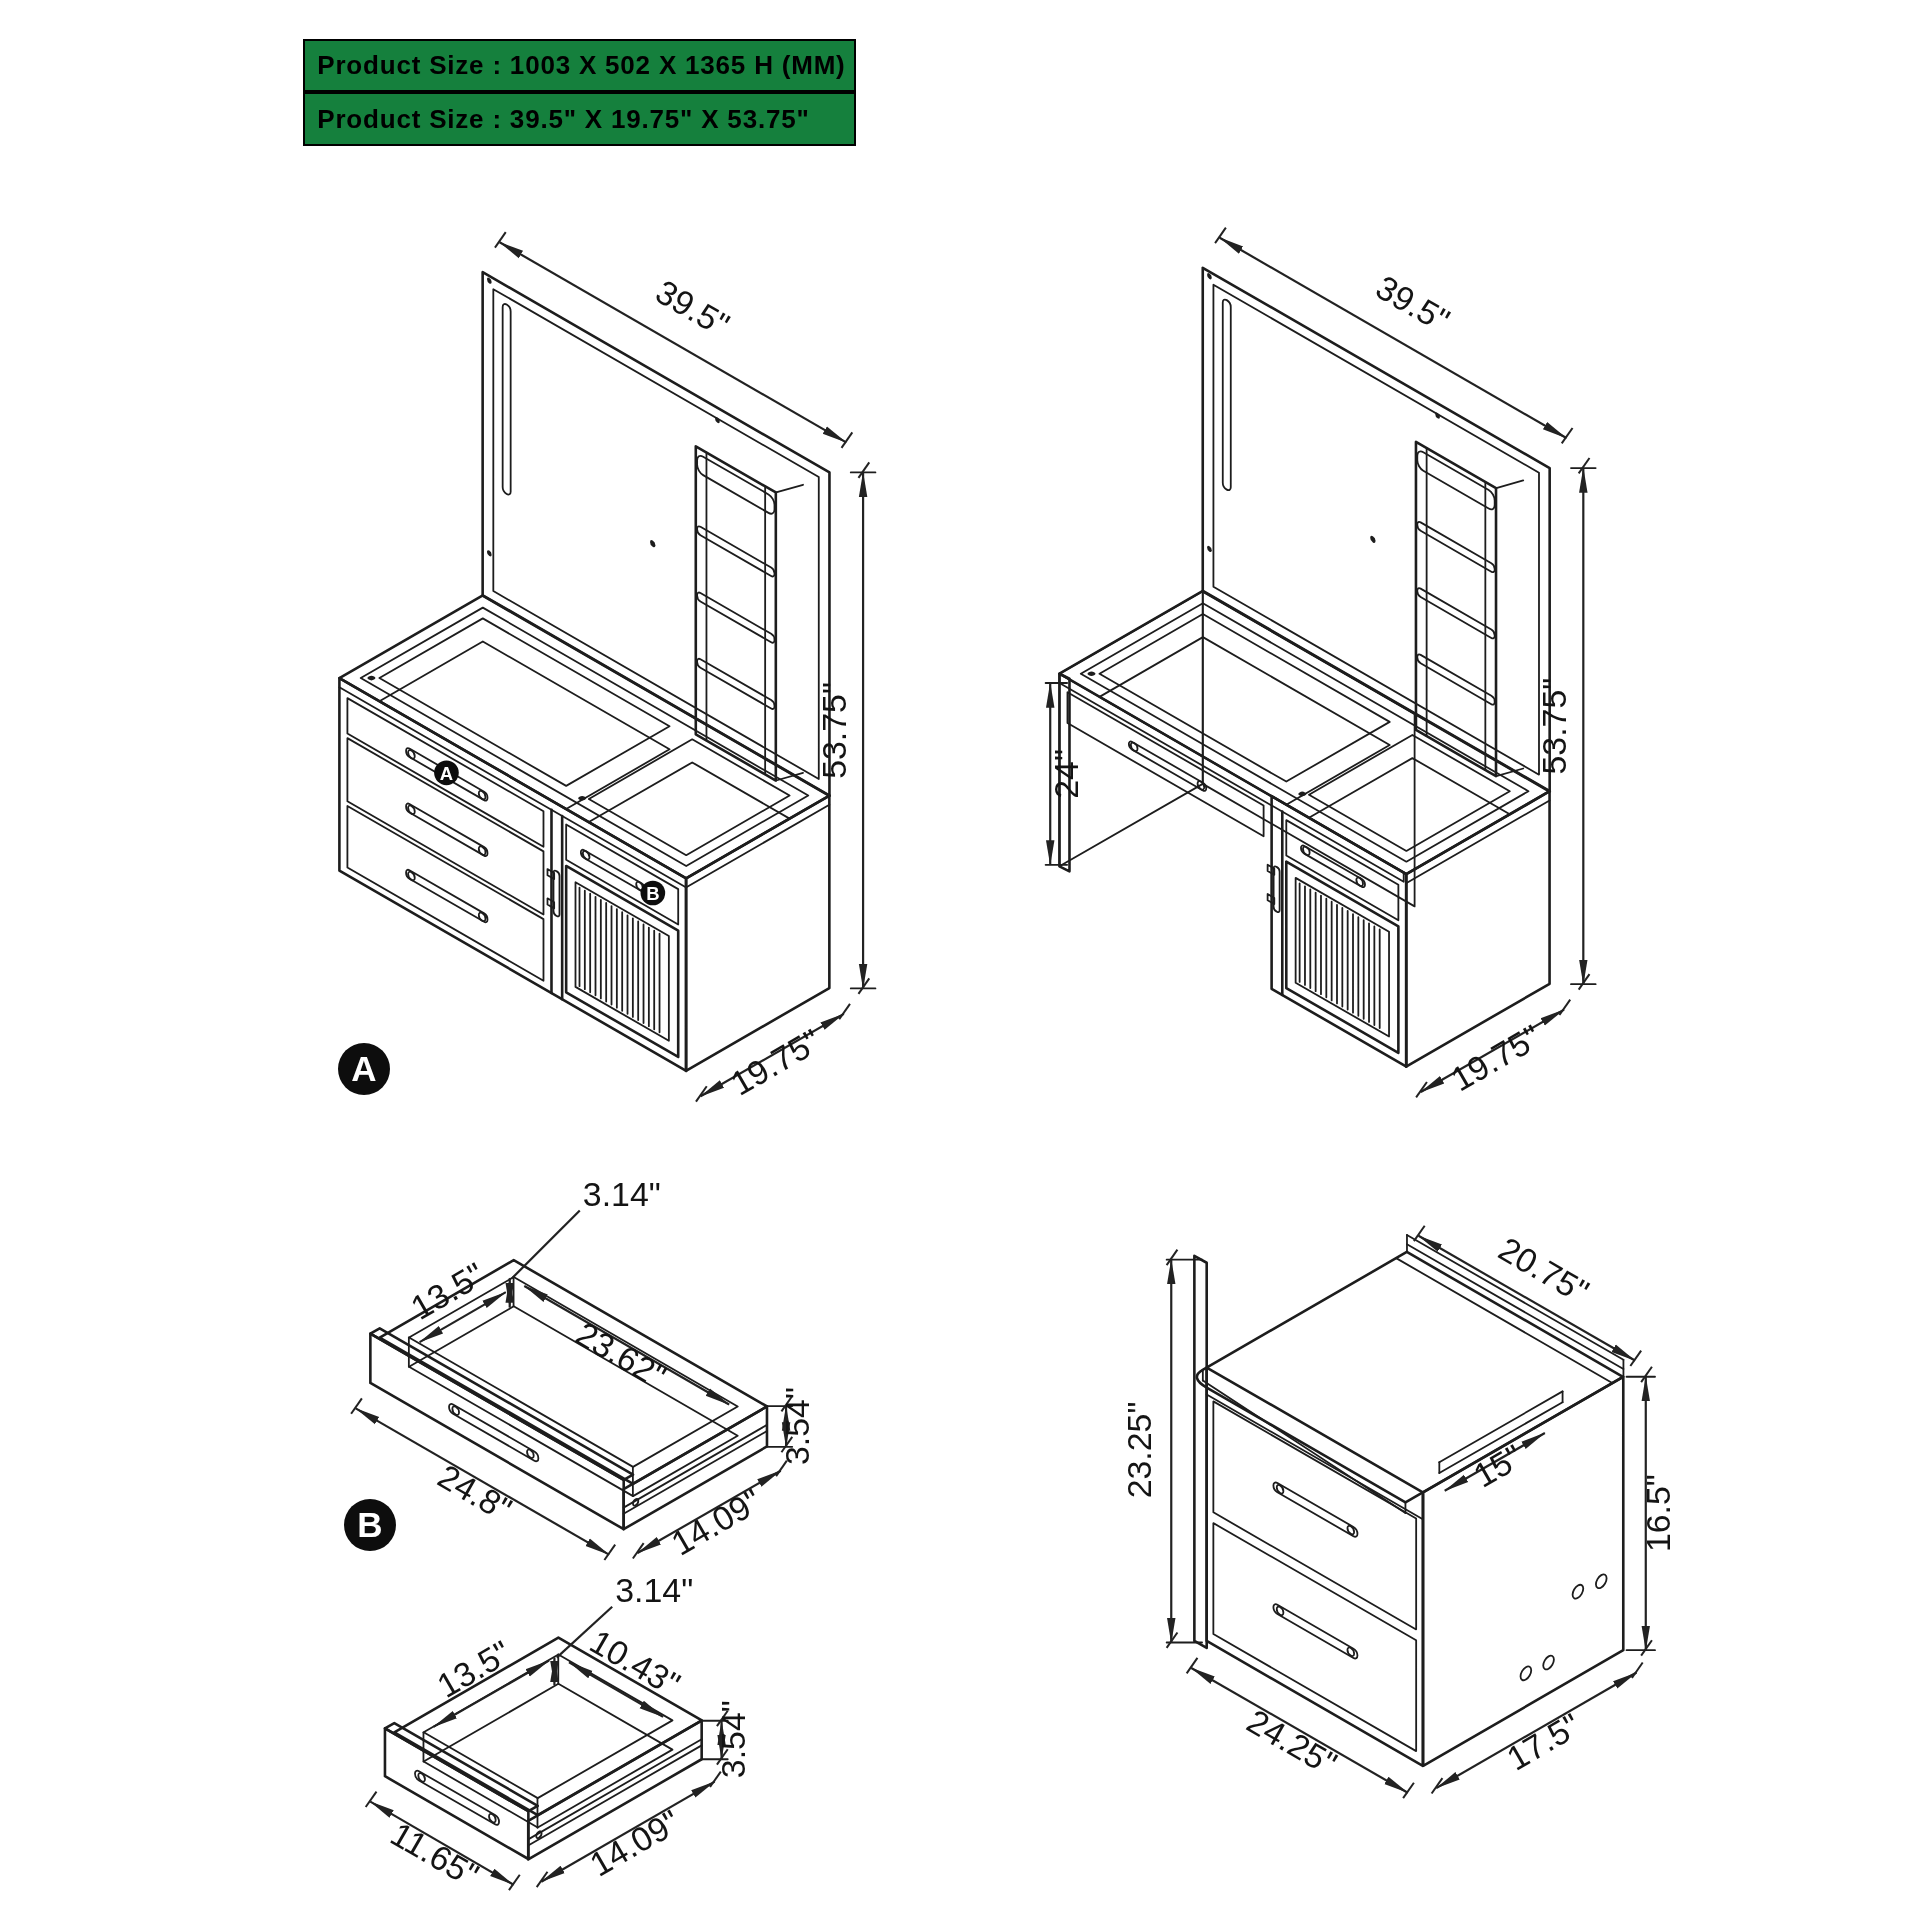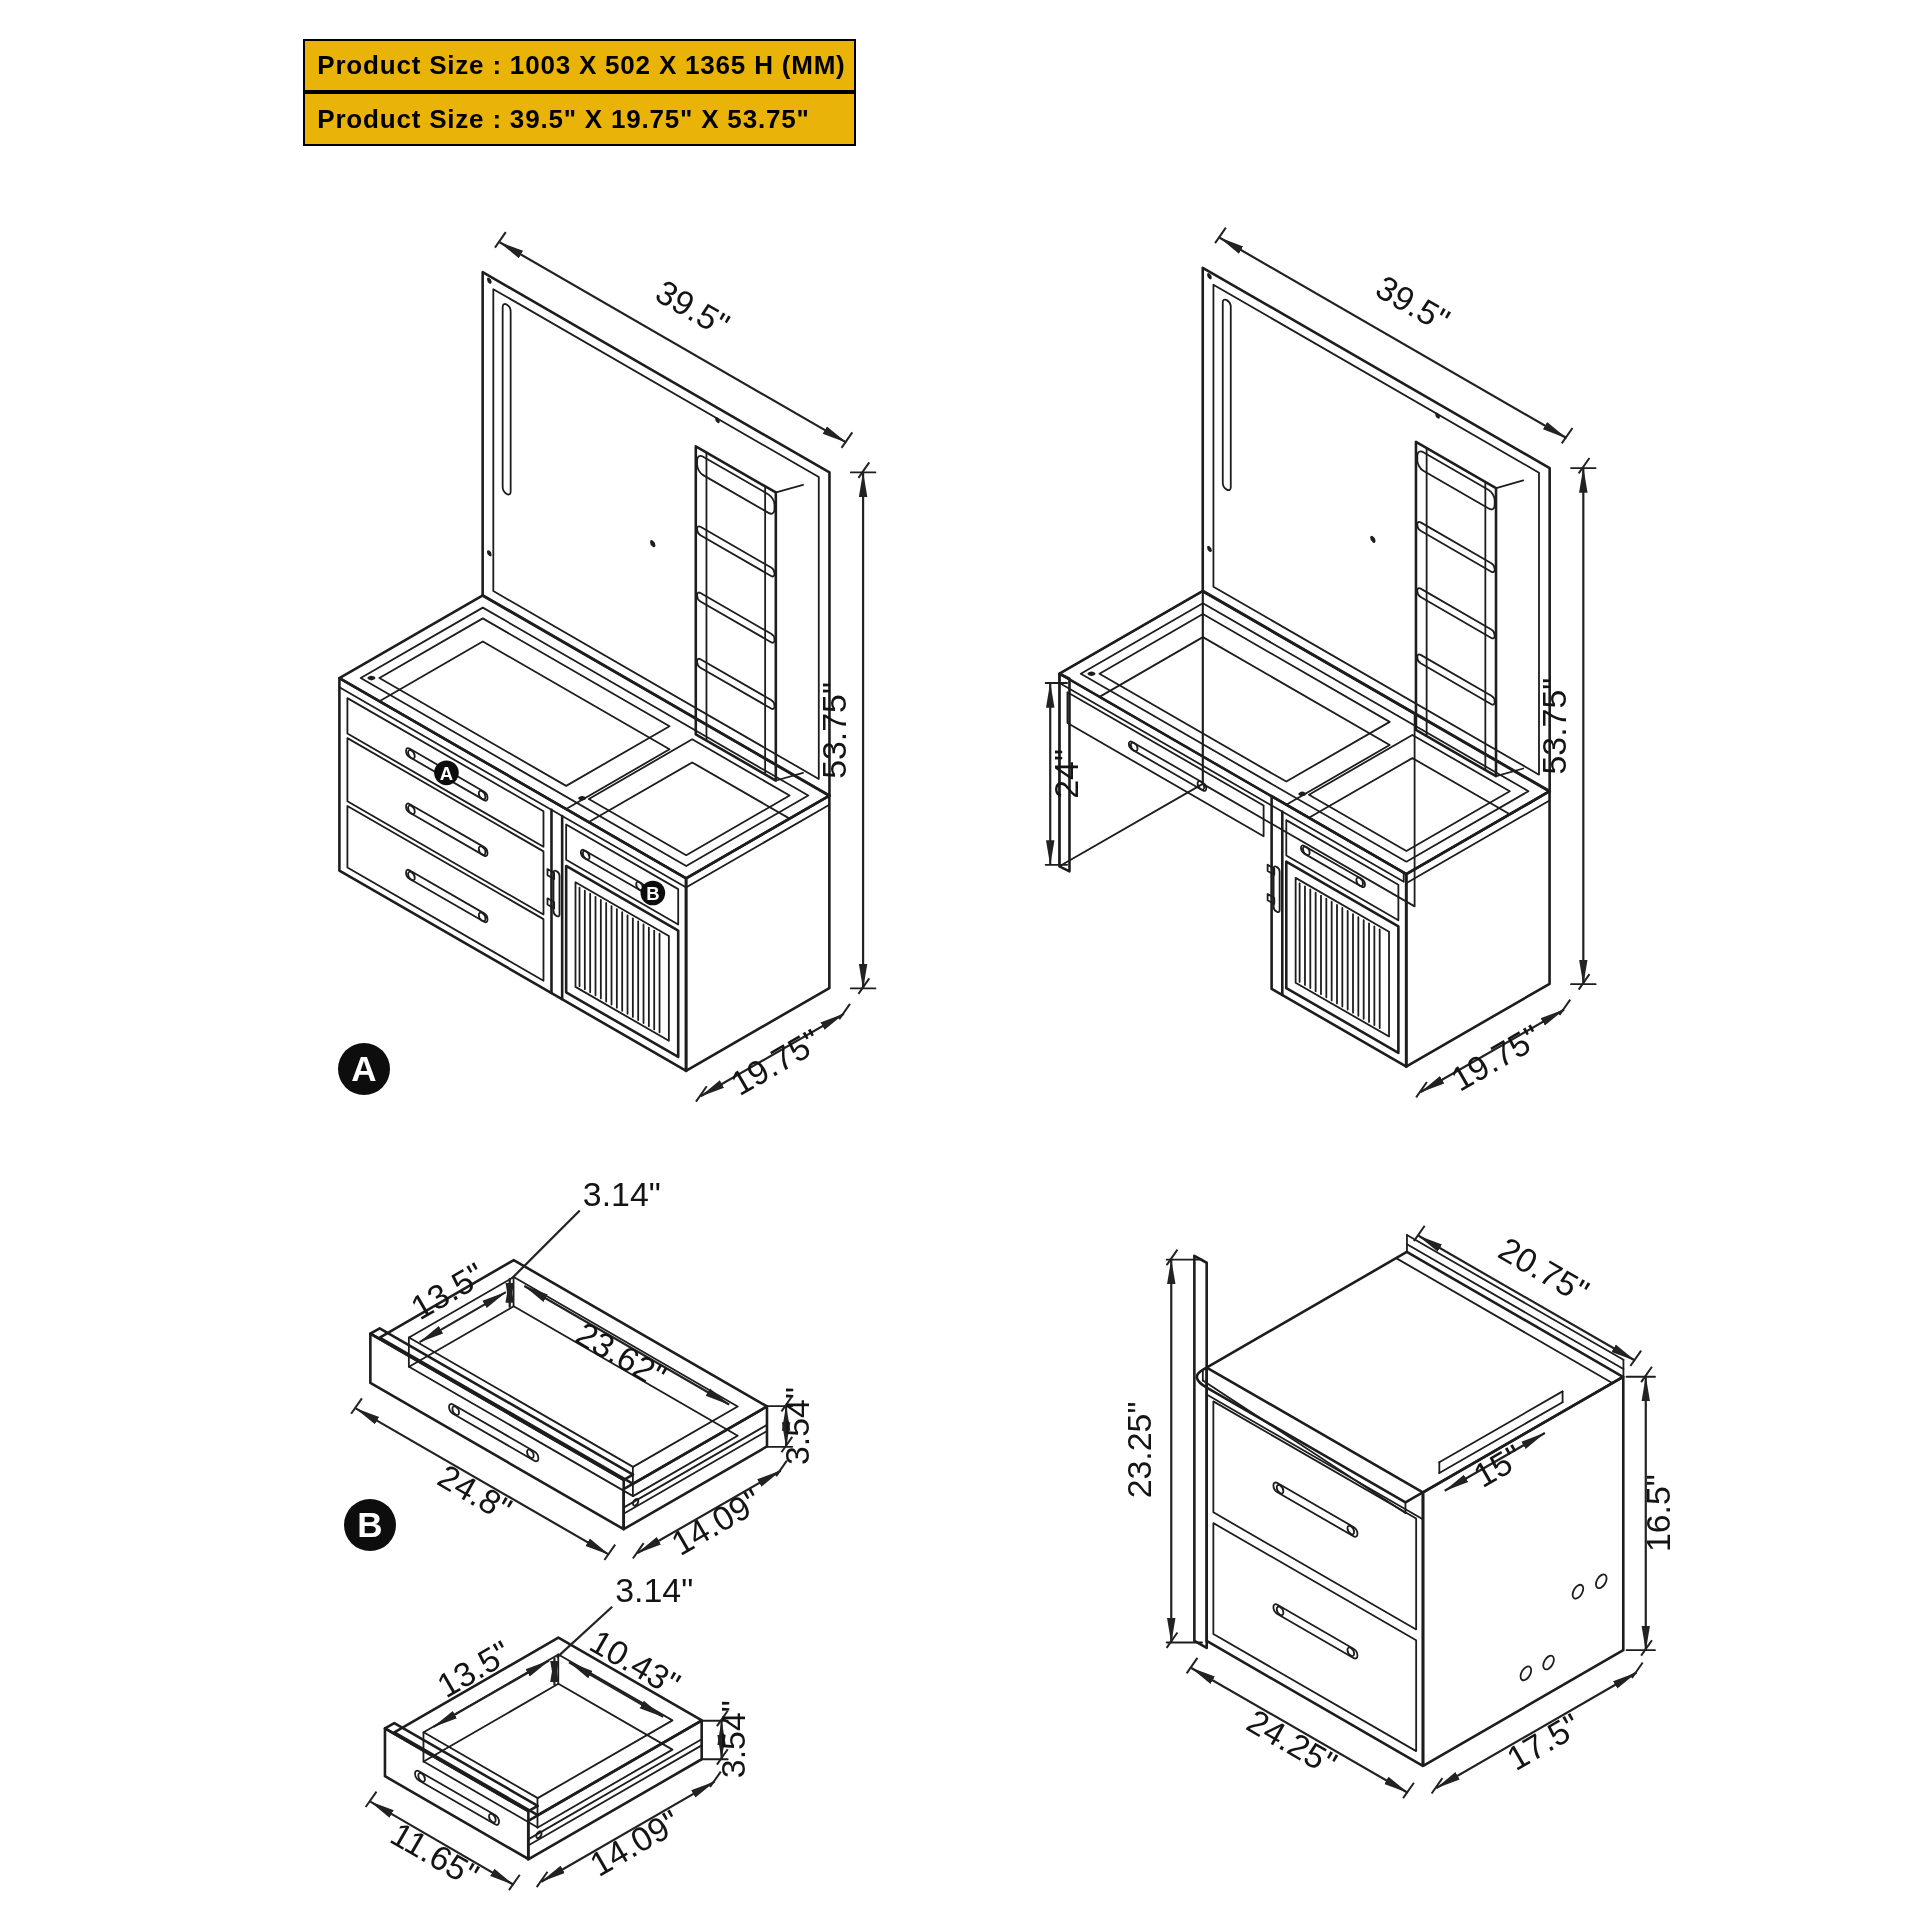--- a/index.html
+++ b/index.html
@@ -1,19 +1,19 @@
 <!DOCTYPE html>
 <html style="font-size:12.3px"><head>
 <meta charset="utf-8">
 <style>
   html,body{margin:0;padding:0;background:#ffffff;}
   .page{position:relative;width:1926px;height:1926px;background:#ffffff;
         font-family:"Liberation Sans",sans-serif;overflow:hidden;}
   
-  .titlebox{position:absolute;left:303px;top:39px;width:549px;border:2.3px solid #000;background:#eab308;}
+  .titlebox{position:absolute;left:303px;top:39px;width:549px;border:2.3px solid #000;background:#15803d;}
   .titlebox .row{font-weight:bold;font-size:26px;color:#000;padding:9.2px 0 9.2px 12.3px;letter-spacing:0.8px;white-space:nowrap;}
   .titlebox .row1{border-bottom:2.3px solid #000;}
   .titlebox .row2{border-top:2.3px solid #000;}
   
   svg{position:absolute;overflow:visible;}
   svg *{vector-effect:non-scaling-stroke;}
   .ln{fill:none;stroke:#1d1d1d;stroke-width:2.6;stroke-linejoin:round;stroke-linecap:round;}
   .thin{fill:none;stroke:#1d1d1d;stroke-width:1.8;stroke-linejoin:round;stroke-linecap:round;}
   .dim{fill:none;stroke:#222222;stroke-width:2.2;}
   .ldr{fill:none;stroke:#222222;stroke-width:2.2;}

